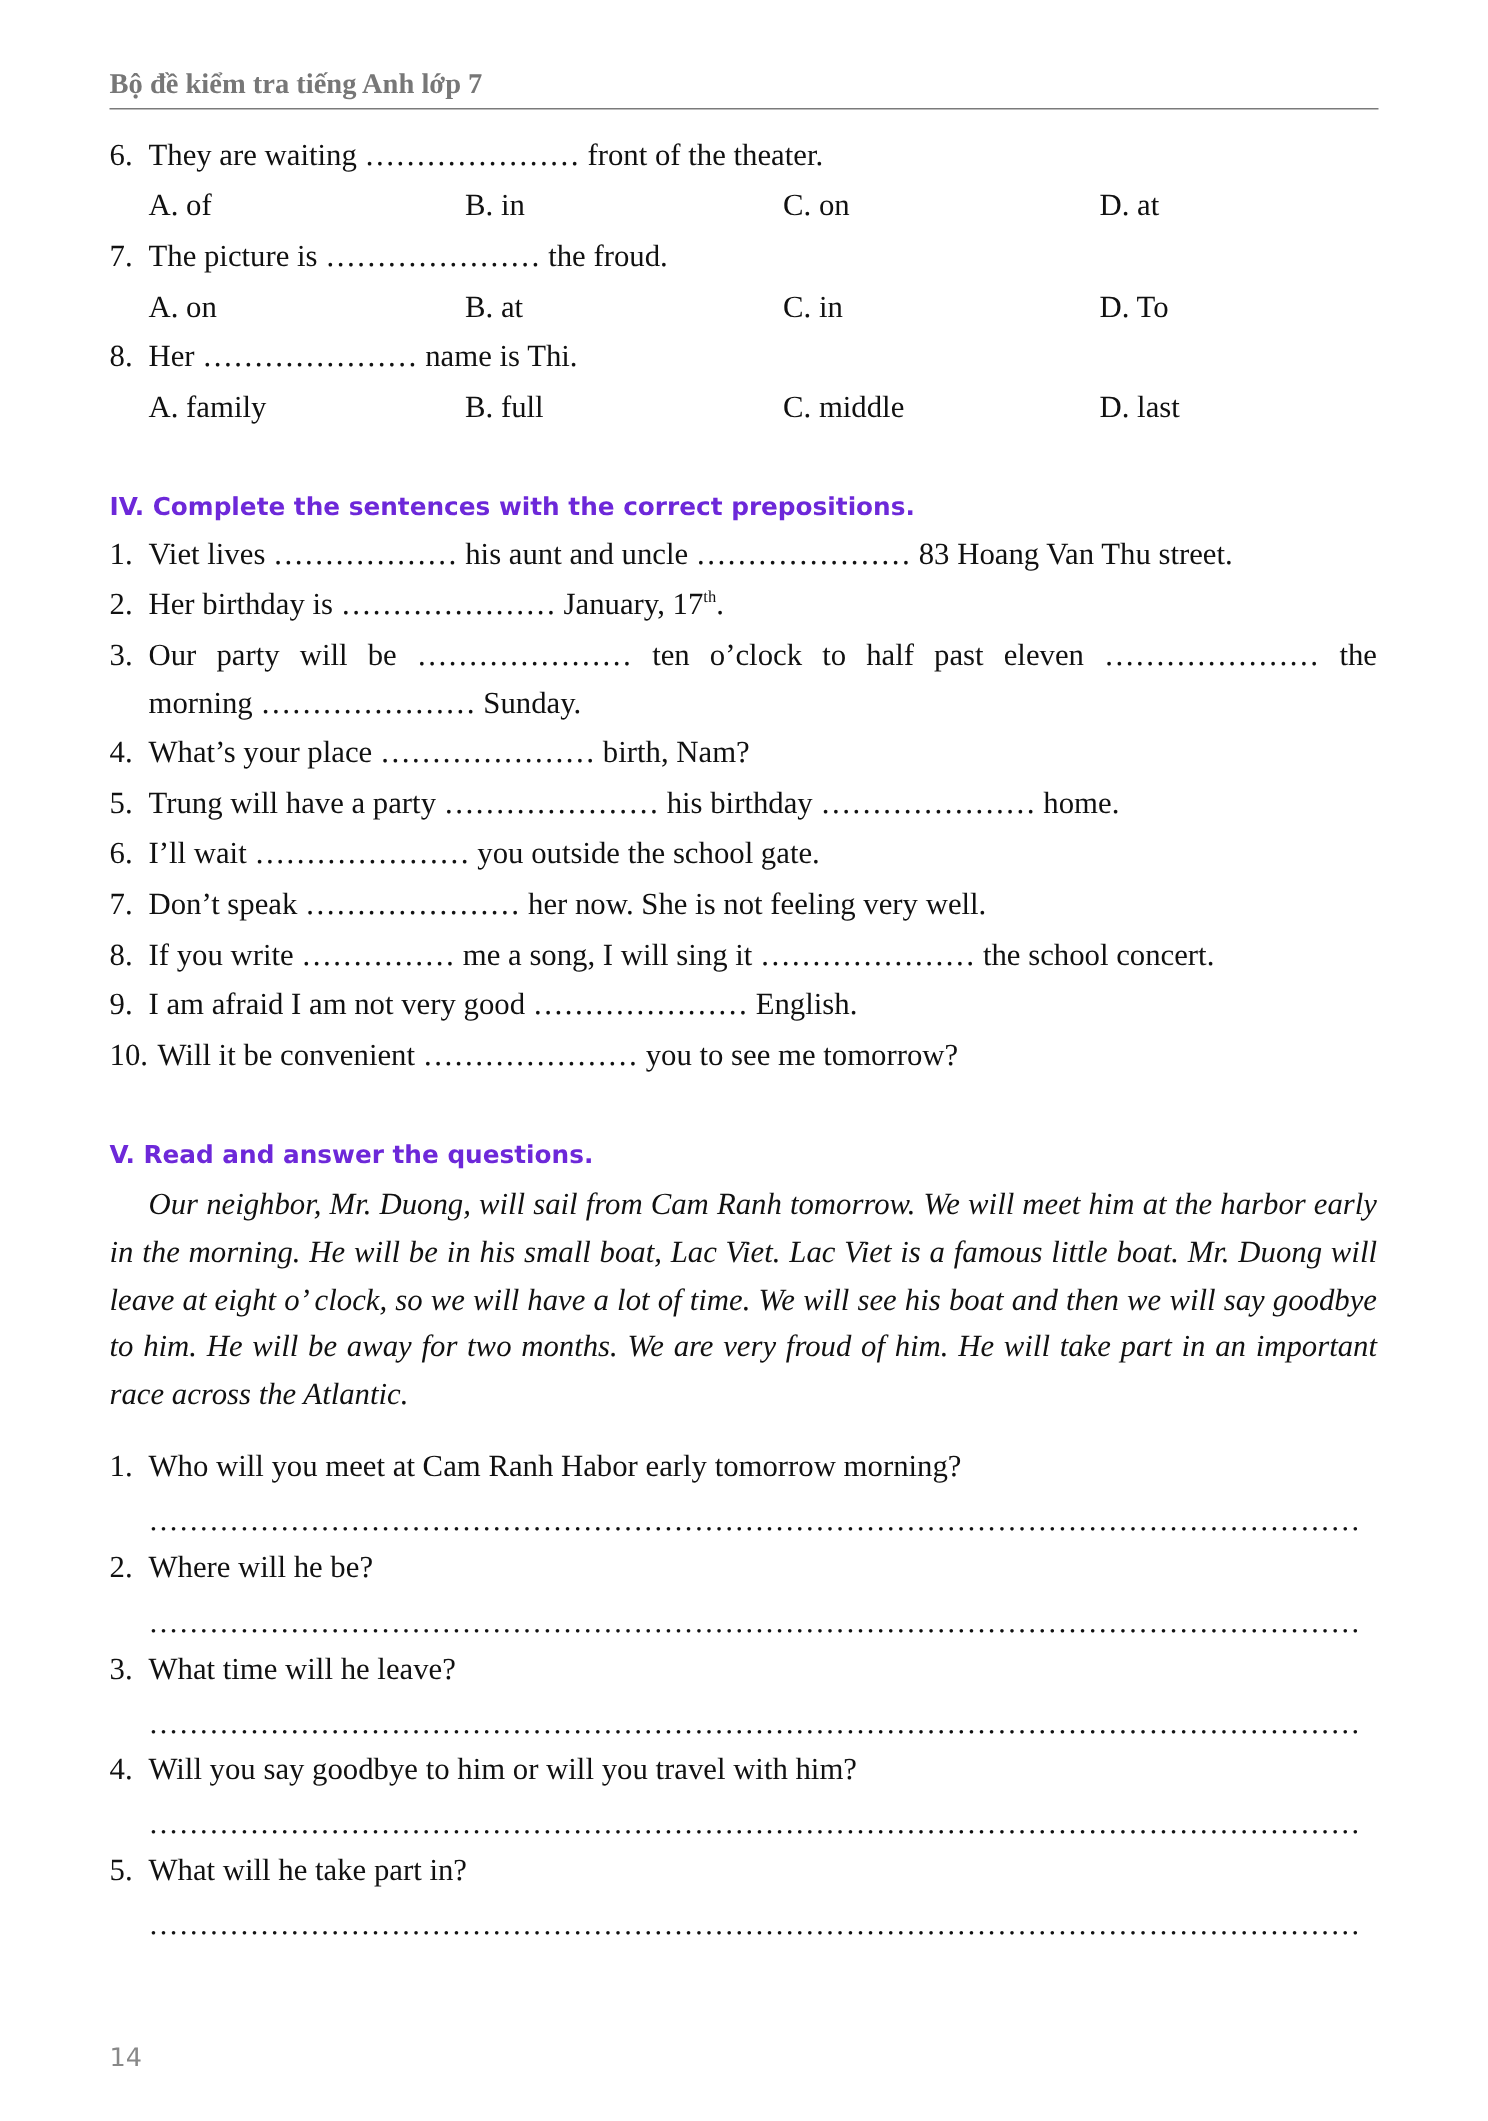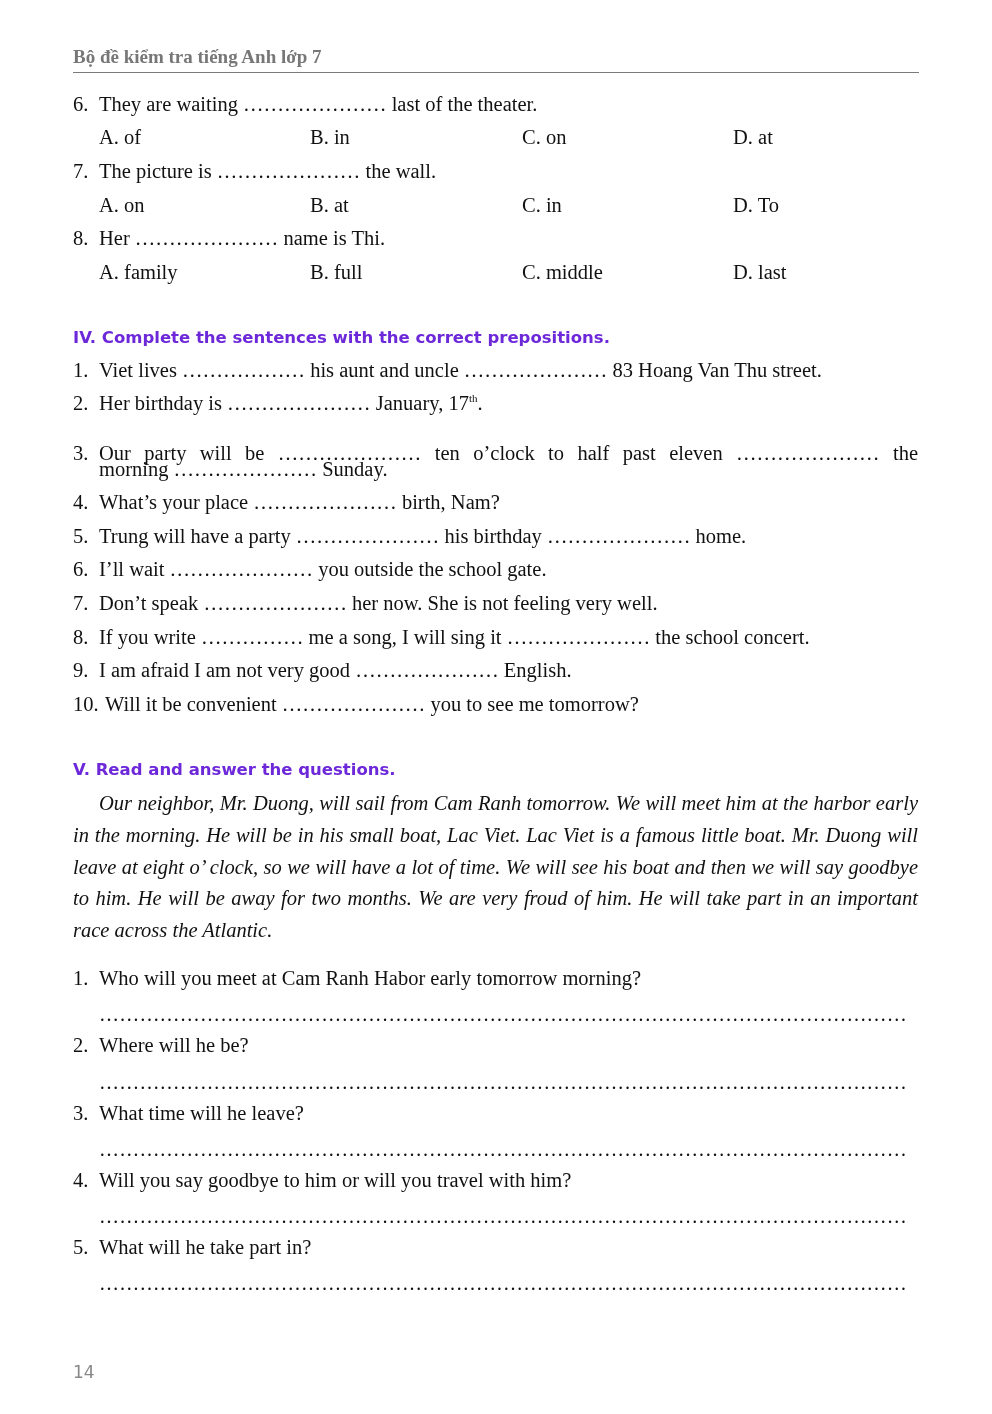--- a/index.html
+++ b/index.html
@@ -10,42 +10,42 @@
             font-size: 19px; font-weight: bold; color: #777; }
   .line { position: absolute; left: 73px; font-size: 20.5px; white-space: nowrap; }
   .num { display: inline-block; width: 26px; }
   .num10 { display: inline-block; width: 32px; }
   .opt { position: absolute; font-size: 20.5px; white-space: nowrap; }
   .section { position: absolute; left: 73px; font-family: "DejaVu Sans", "Liberation Sans", sans-serif;
              font-weight: bold; font-size: 16.5px; color: #6d28d9; }
   .para { position: absolute; left: 73px; width: 845px; font-size: 20.5px; line-height: 31.8px;
           text-align: justify; text-indent: 26px; font-style: italic; }
   .justify { position: absolute; left: 73px; width: 845px; font-size: 20.5px;
-             text-align: justify; text-align-last: justify; white-space: normal; margin-top: 16px; }
+             text-align: justify; text-align-last: justify; white-space: normal; }
   .dots { position: absolute; left: 99px; width: 808px; font-size: 20px; overflow: hidden;
           white-space: nowrap; letter-spacing: 0.2px; }
   .pagenum { position: absolute; left: 73px; top: 1314px; font-family: "DejaVu Sans", sans-serif;
              font-size: 17px; color: #888; margin-top: 48px; }
   sup { font-size: 11px; }
 </style>
 </head>
 <body>
 
 <div class="header">Bộ đề kiểm tra tiếng Anh lớp 7</div>
 
 <div class="line" style="top:93px">
-  <span class="num">6.</span><span>They are waiting ………………… last of the theater.</span>
+  <span class="num">6.</span><span>They are waiting ………………… front of the theater.</span>
 </div>
 <div class="opt" style="left:99px;top:126px">A. of</div>
 <div class="opt" style="left:310px;top:126px">B. in</div>
 <div class="opt" style="left:522px;top:126px">C. on</div>
 <div class="opt" style="left:733px;top:126px">D. at</div>
 
 <div class="line" style="top:160px">
-  <span class="num">7.</span><span>The picture is …………………  the wall.</span>
+  <span class="num">7.</span><span>The picture is …………………  the froud.</span>
 </div>
 <div class="opt" style="left:99px;top:194px">A. on</div>
 <div class="opt" style="left:310px;top:194px">B. at</div>
 <div class="opt" style="left:522px;top:194px">C. in</div>
 <div class="opt" style="left:733px;top:194px">D. To</div>
 
 <div class="line" style="top:227px">
   <span class="num">8.</span><span>Her ………………… name is Thi.</span>
 </div>
 <div class="opt" style="left:99px;top:261px">A. family</div>

